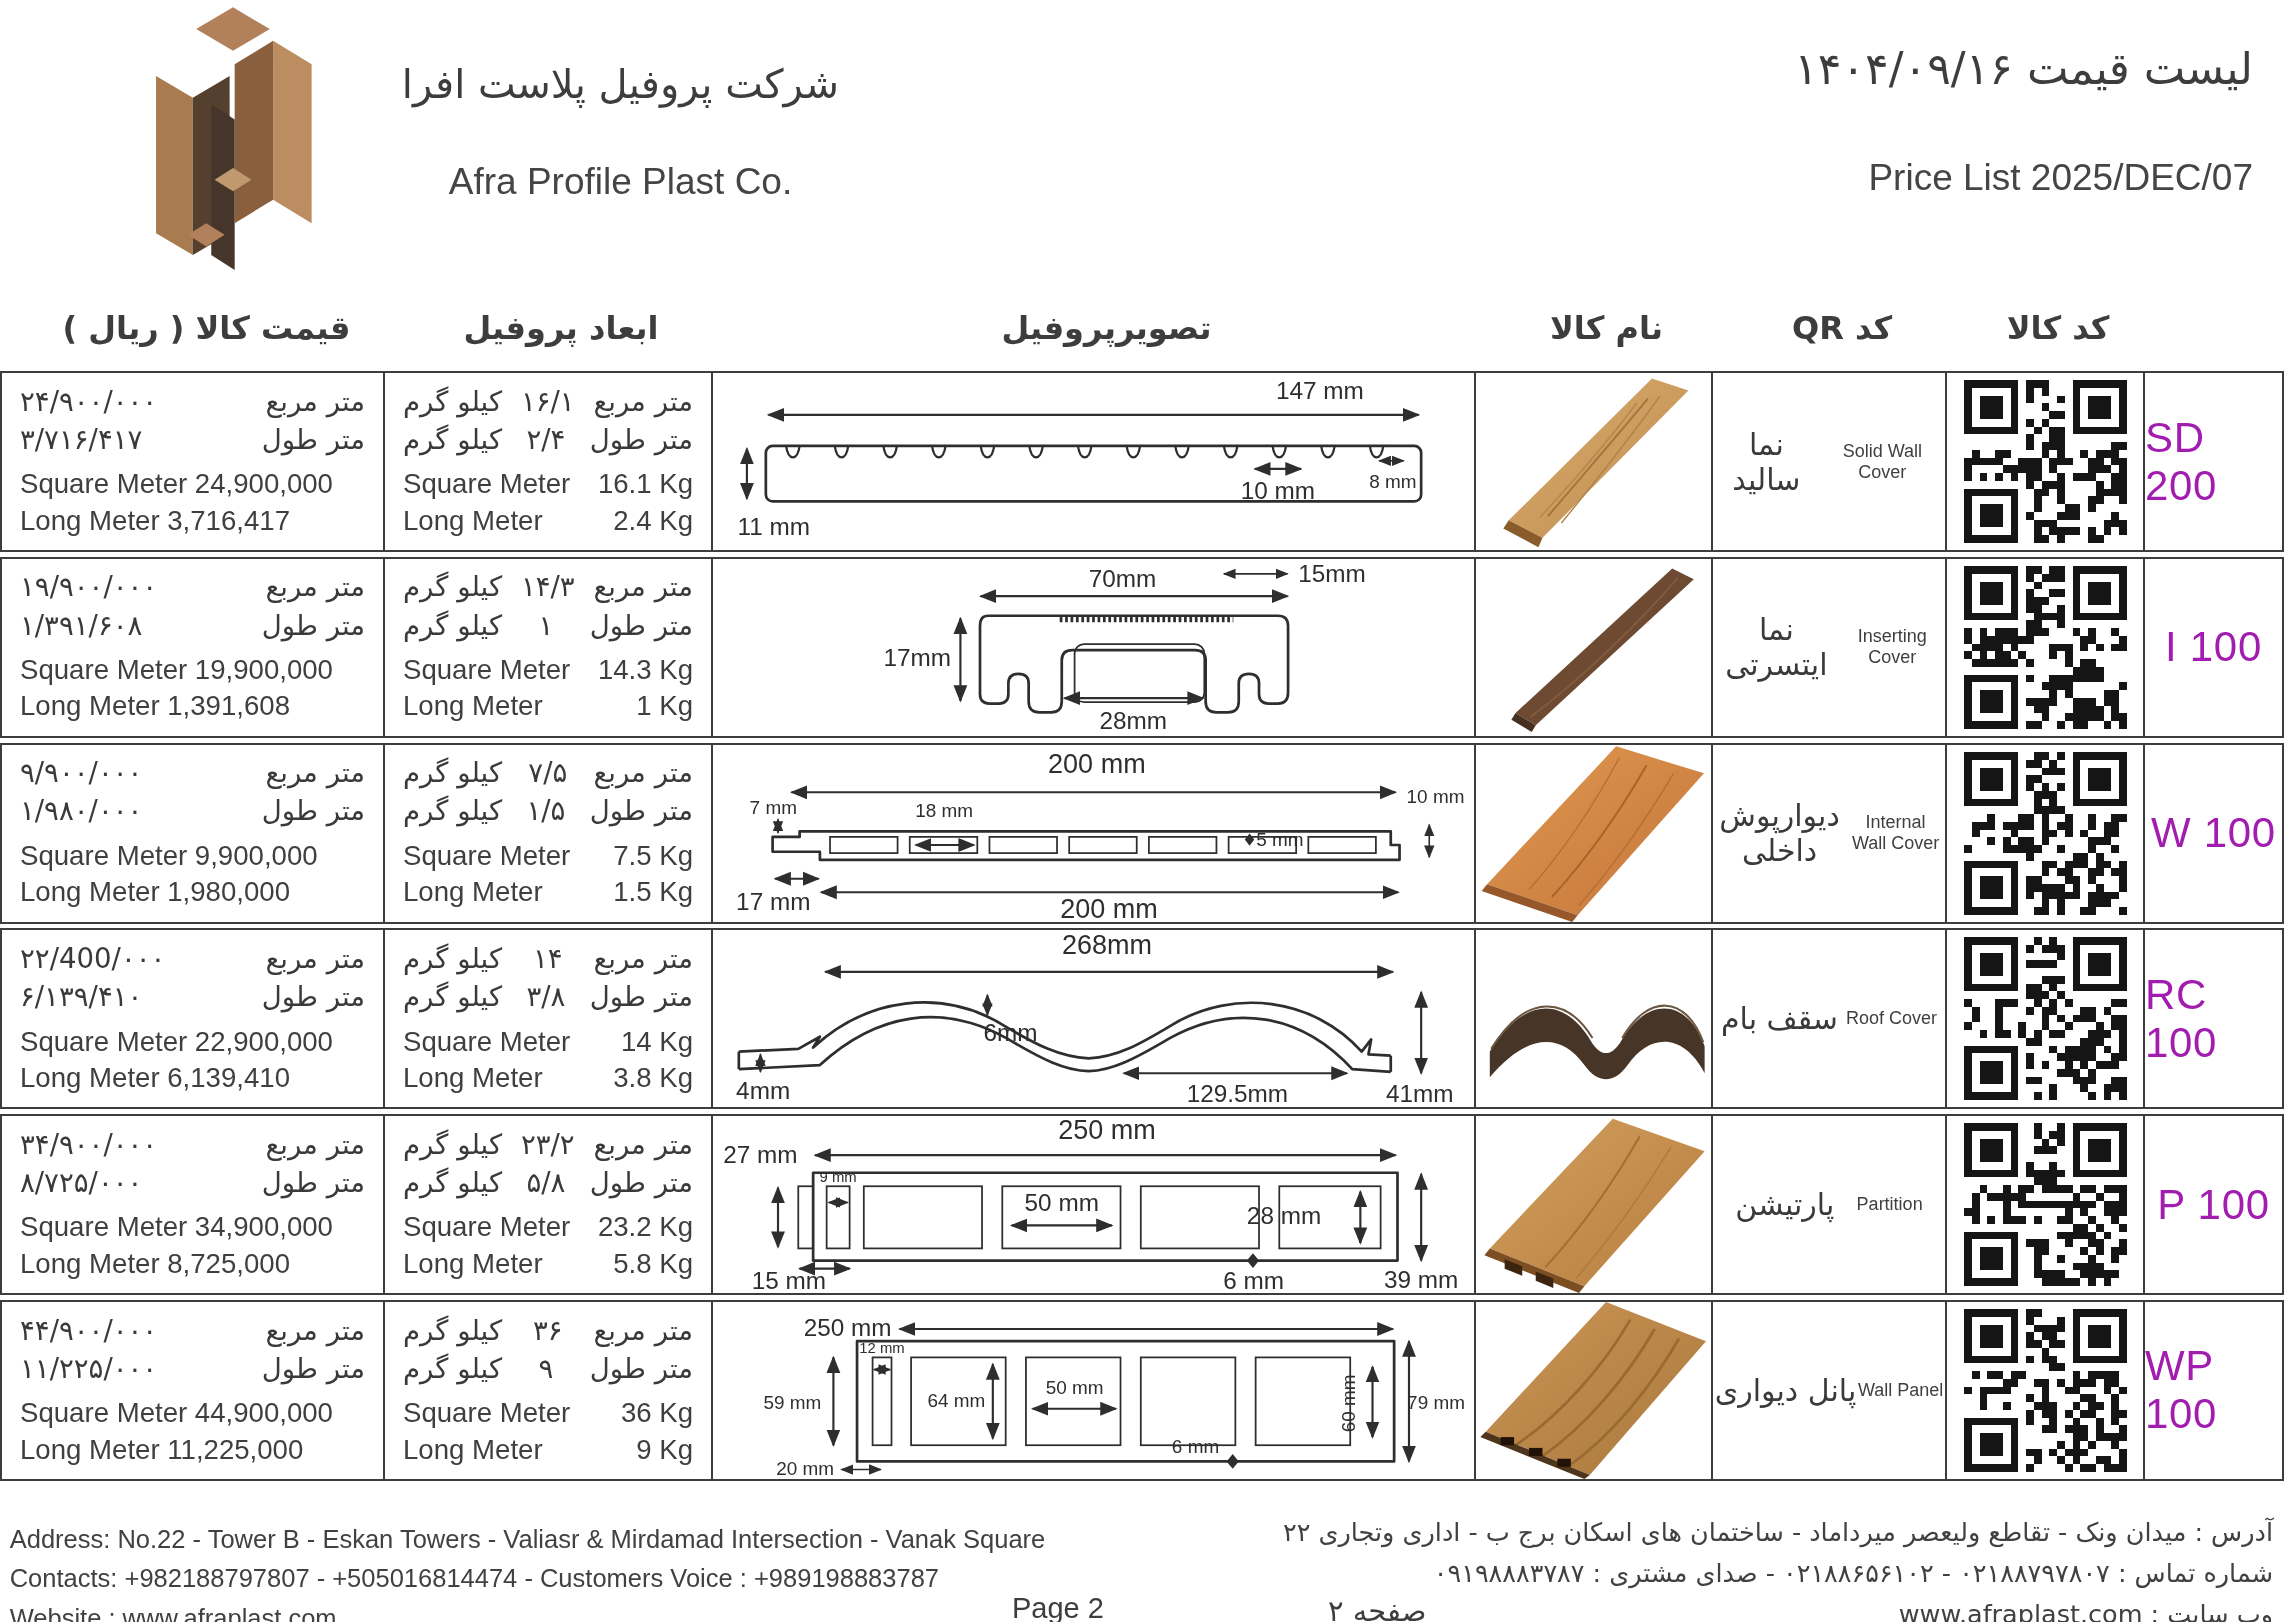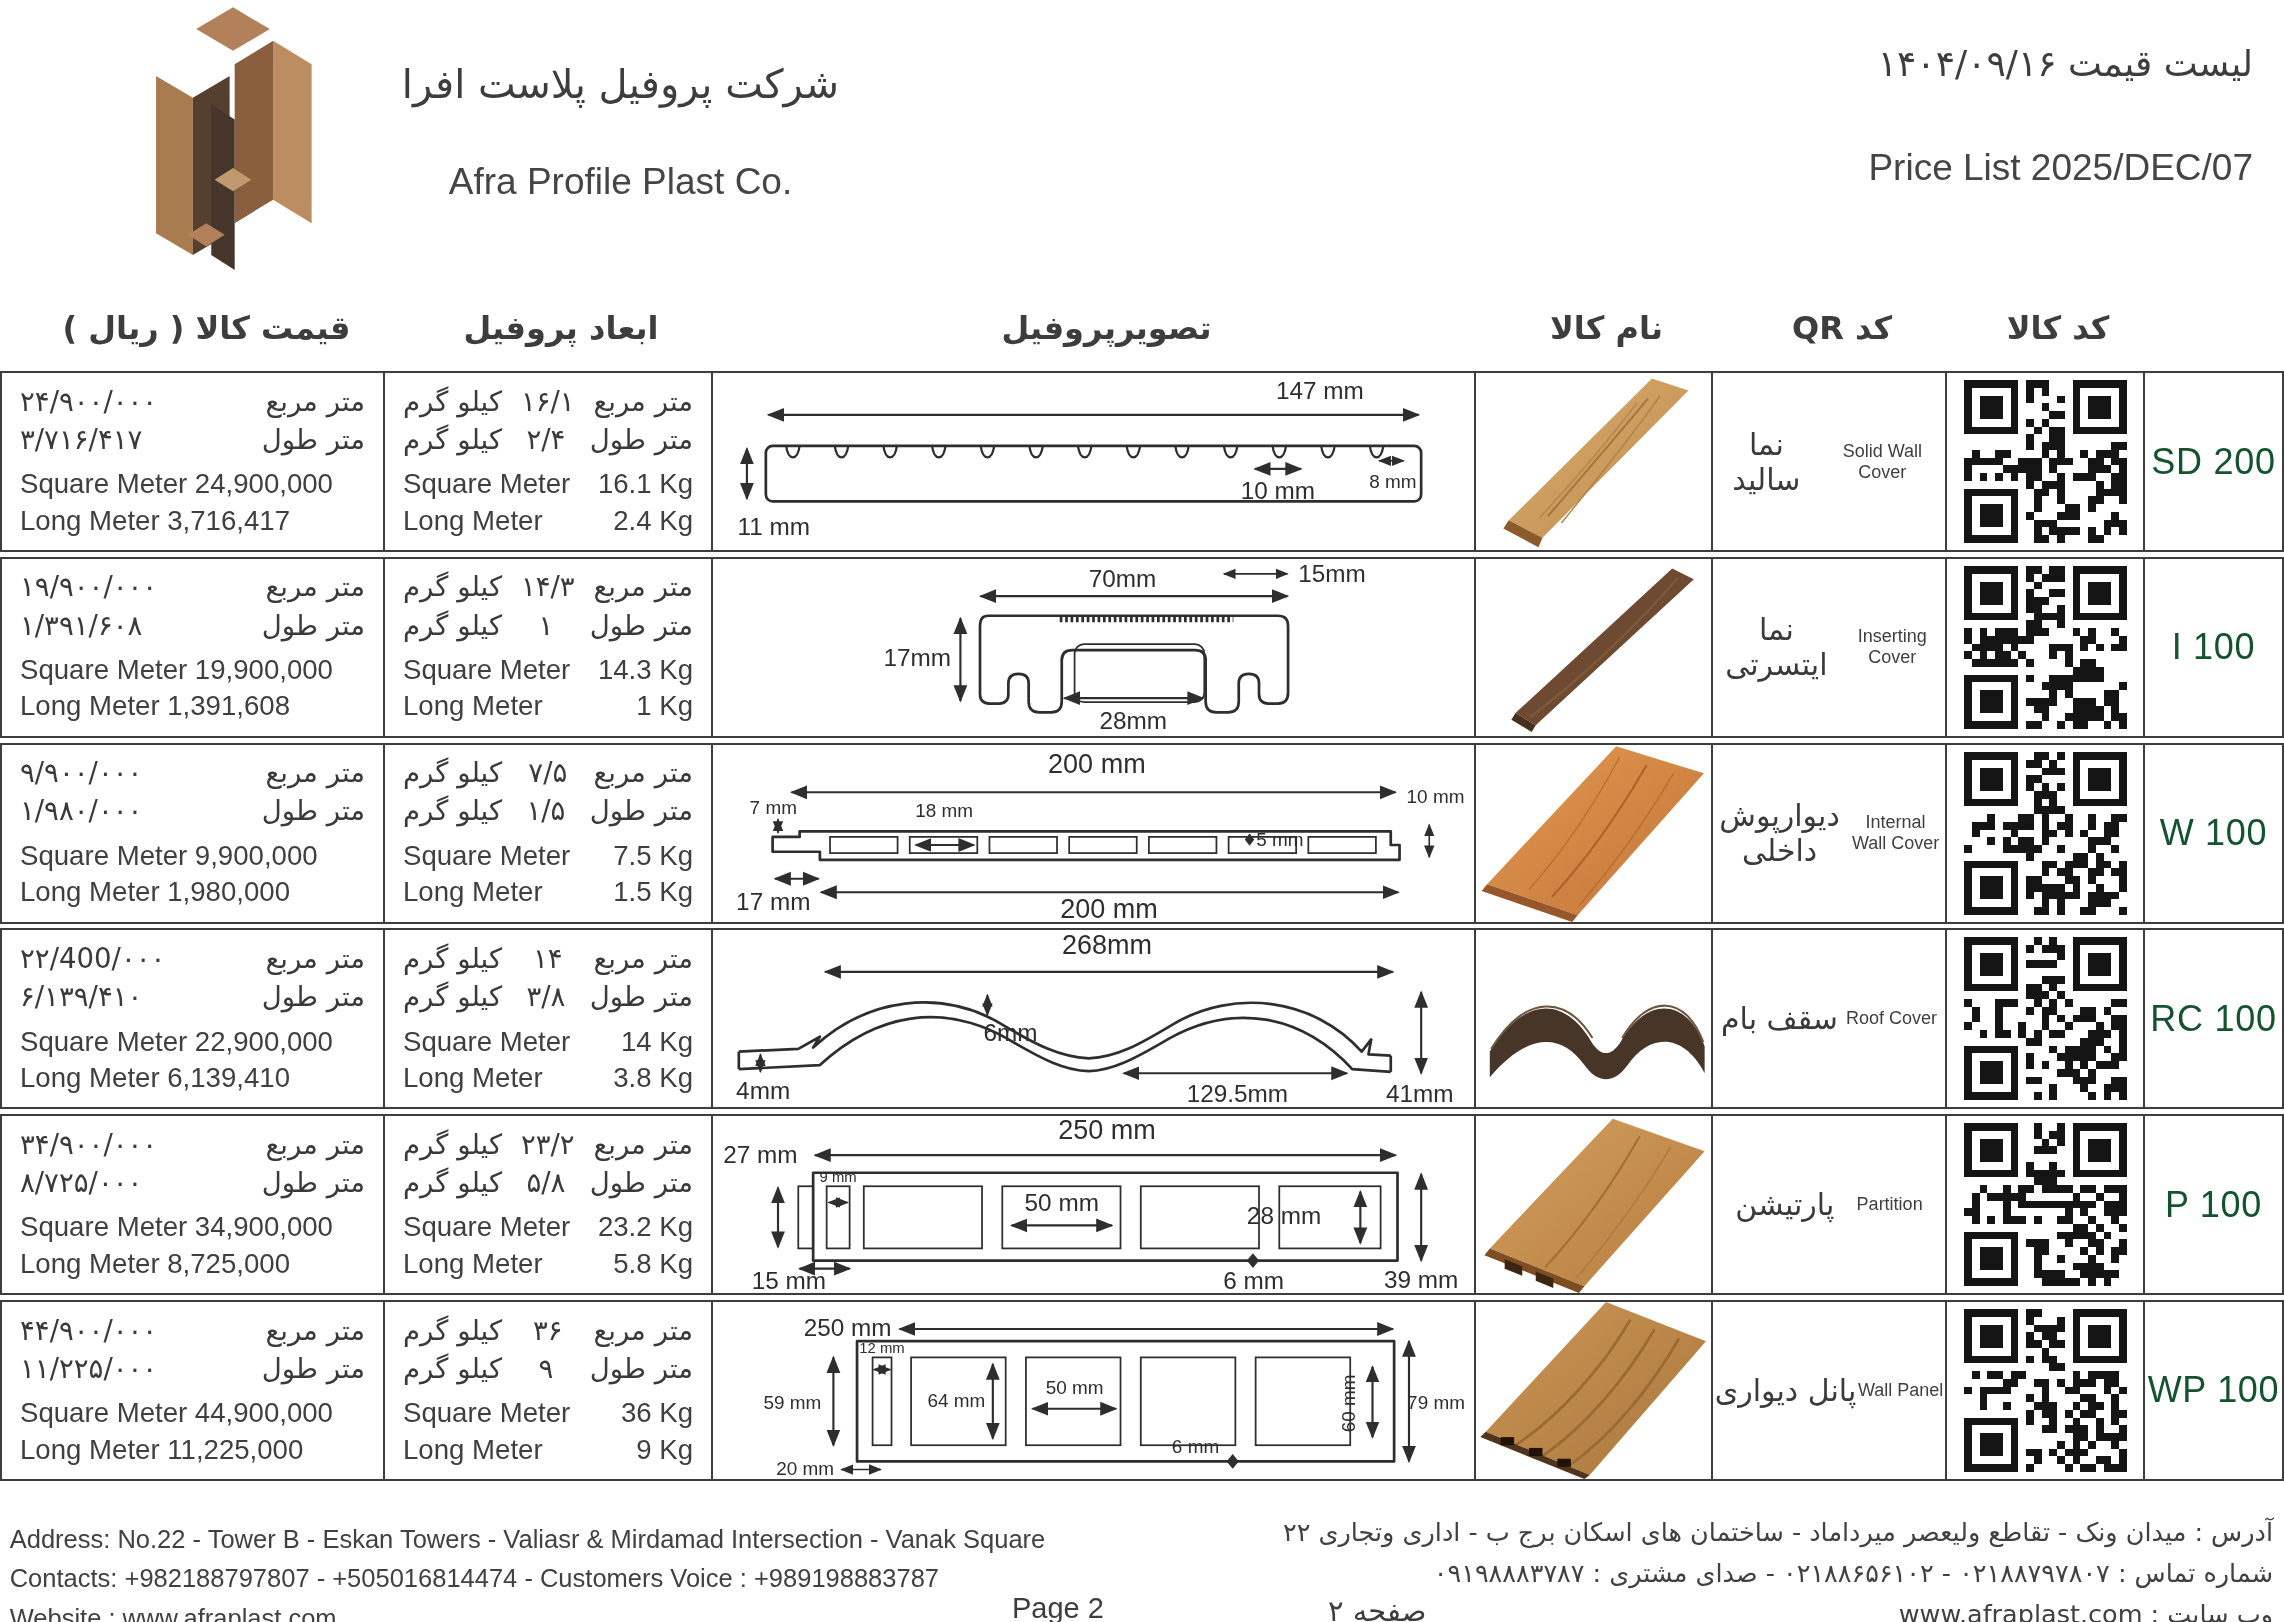--- a/index.html
+++ b/index.html
@@ -7,21 +7,21 @@
   body{width:2284px;height:1623px;position:relative;overflow:hidden;
        font-family:"Liberation Sans","DejaVu Sans",sans-serif;color:#3a3a3a}
   .fa{font-family:"DejaVu Sans",sans-serif;direction:rtl}
 
   
   .logo{position:absolute;left:102px;top:4.1px;width:262px;height:276px}
   .company{position:absolute;left:386px;top:61px;width:469px;text-align:center}
   .company .c-fa{font-size:40px;color:#3d3d3d}
   .company .c-en{font-size:37px;color:#454545;margin-top:54px}
   .doc-title{position:absolute;right:31px;top:43px;width:565px;text-align:right}
-  .doc-title .c-fa{font-size:36px;color:#3d3d3d}
+  .doc-title .c-fa{font-size:44px;color:#3d3d3d}
   .doc-title .c-en{font-size:37px;color:#454545;margin-top:63px}
 
   
   .cols{display:grid;grid-template-columns:381px 328px 763px 237px 234px 198px 1fr}
   .thead{position:absolute;top:309px;left:16px;width:2284px;align-items:end}
   .thead .th{text-align:center;font-size:32px;font-weight:bold;color:#3d3d3d;padding-bottom:11px}
   .rows{position:absolute;top:371px;left:0;width:2284px}
   .row{height:181px;border:2.8px solid #3d3d3d;margin-bottom:4.8px;background:#fff}
   .cell{border-left:2.8px solid #3d3d3d;position:relative;overflow:hidden}
   .cell:first-child{border-left:none}
@@ -32,21 +32,21 @@
   .fa-block{font-size:27.6px;line-height:1.38}
   .en-block{font-size:27.6px;line-height:1.32;color:#3f3f3f}
   .en-plain div{white-space:nowrap}
 
   .dims-cell svg,.photo-cell svg{display:block;width:100%;height:100%}
   .name-cell{display:flex;flex-direction:row;justify-content:space-evenly;align-items:center;text-align:center}
   .name-fa{font-size:30px}
   .name-en{font-size:18px;color:#3f3f3f}
   .qr-cell{display:flex;align-items:center;justify-content:center}
   .qr-svg{width:163px;height:163px}
-  .code-cell{display:flex;align-items:center;justify-content:center;font-size:36px;color:#14532d;letter-spacing:0.7px}
+  .code-cell{display:flex;align-items:center;justify-content:center;font-size:42px;color:#a21caf;letter-spacing:0.7px}
 
   
   .prof{fill:none;stroke:#2e2e2e;stroke-width:4;stroke-linejoin:round}
   .pthin{fill:none;stroke:#2e2e2e;stroke-width:2.6}
   .dim{stroke:#2e2e2e;stroke-width:3.2;fill:none;
        marker-start:url(#ah);marker-end:url(#ah)}
   .thin{stroke-width:2.4}
   .hatch{stroke:#2e2e2e}
   .dt{font-size:36px;fill:#2e2e2e;font-family:"Liberation Sans","DejaVu Sans",sans-serif;text-anchor:middle}
   .lg{font-size:40px}.sm{font-size:28px}.xs{font-size:22px}

